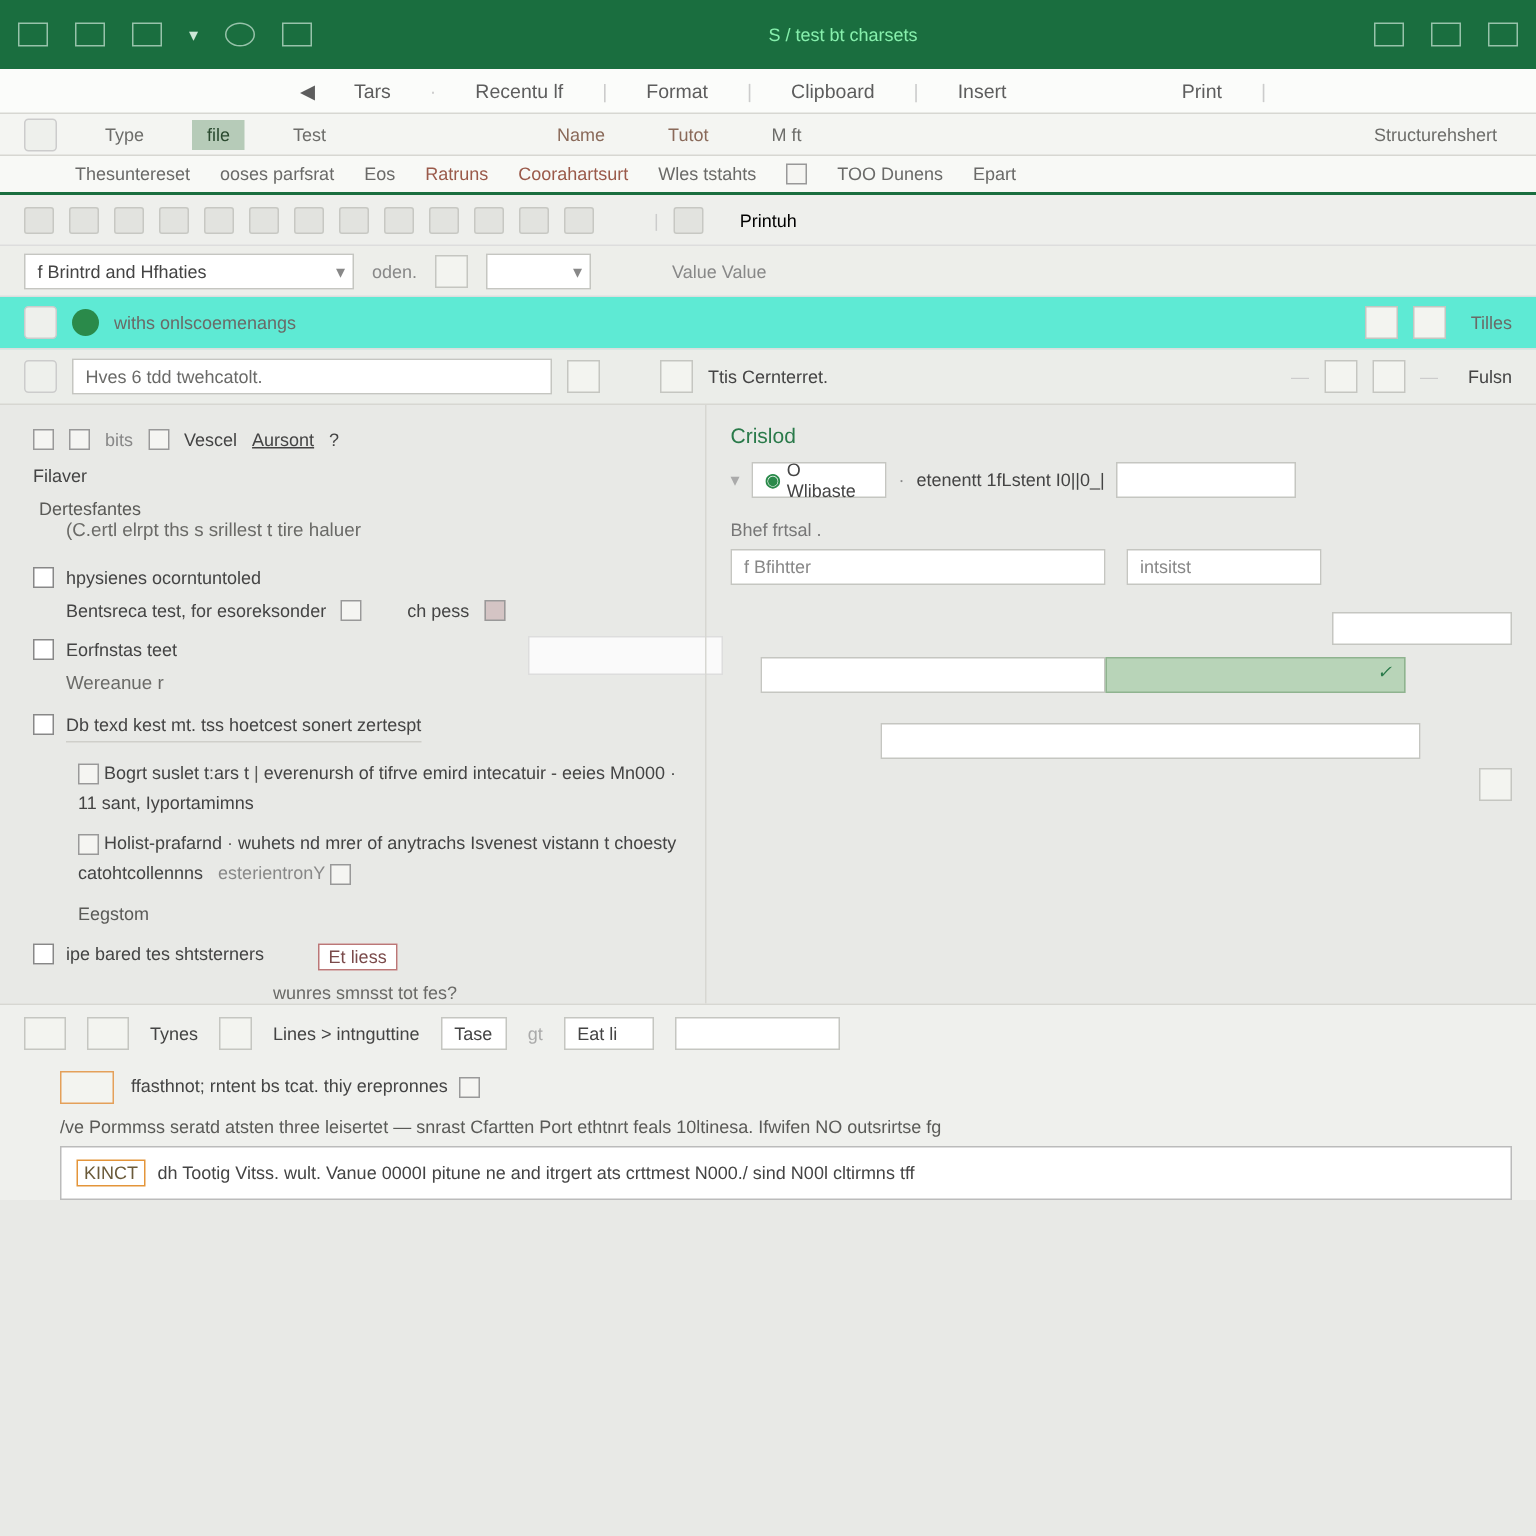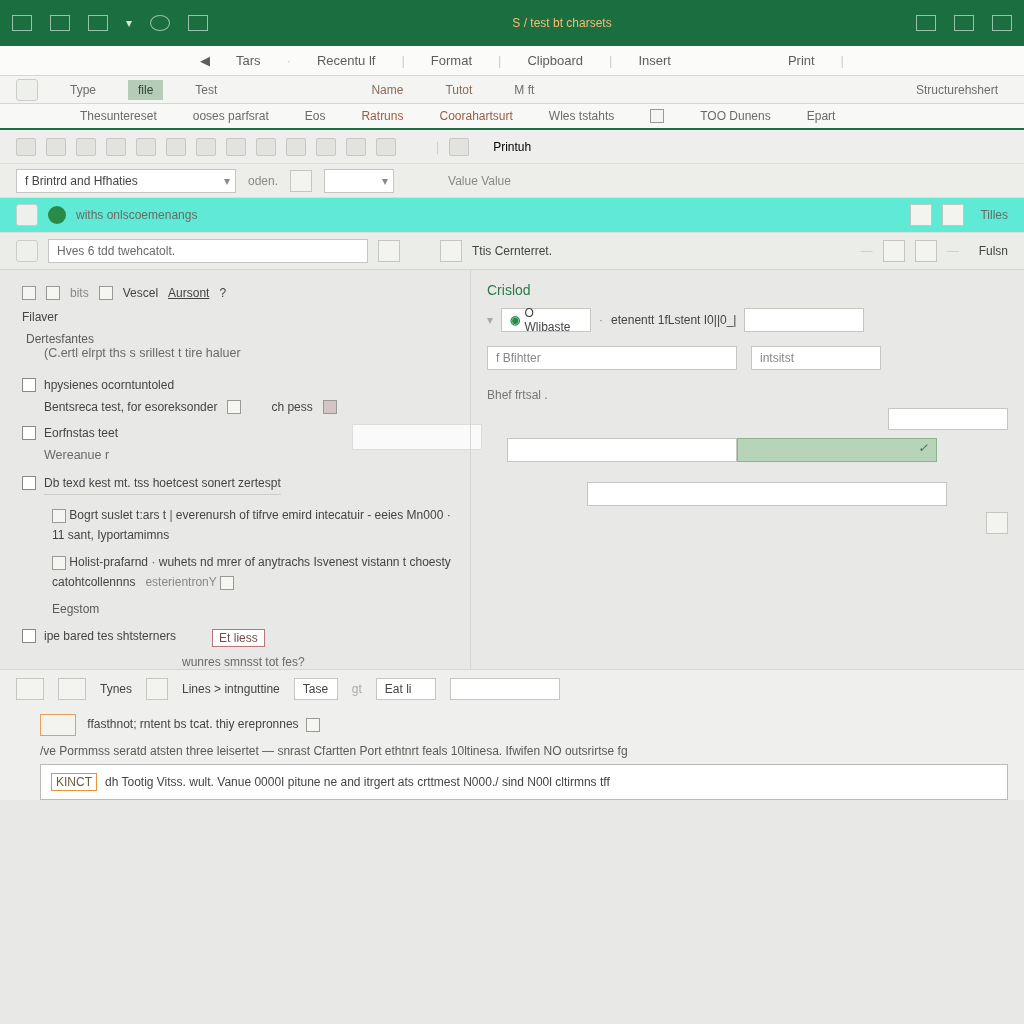--- a/index.html
+++ b/index.html
@@ -1,28 +1,28 @@
 <!DOCTYPE html>
 <html><head>
 <meta charset="utf-8">
 <style>
 *{box-sizing:border-box;margin:0;padding:0;font-family:"Segoe UI",Tahoma,sans-serif;font-size:12px;color:#444}
 body{background:#e8e9e6;width:1024px;height:1024px;overflow:hidden}
 .titlebar{background:#1a6e3f;height:46px;display:flex;align-items:center;padding:0 12px;gap:18px}
-.titlebar .t-center{flex:1;text-align:center;color:#fdba74;font-size:12px}
+.titlebar .t-center{flex:1;text-align:center;color:#86efac;font-size:12px}
 .t-ico{width:20px;height:16px;border:1px solid #cde7d8;opacity:.7}
 .t-right{display:flex;gap:18px}
 .menubar{background:#fbfcfa;height:30px;display:flex;align-items:center;padding:0 180px 0 200px;gap:26px;border-bottom:1px solid #d7d7d2}
 .menubar span{color:#5d5d5d;font-size:13px}
 .menubar .sep{color:#ccc}
 .tabs1{background:#f4f5f2;height:28px;display:flex;align-items:center;padding:0 16px;gap:22px;border-bottom:1px solid #d7d7d2}
 .tabs1 .chip{padding:3px 10px;color:#6d6d6a}
 .tabs1 .chip.act{background:#b6cbb8;color:#2a4a2f}
 .tabs1 .chip.b{color:#8a6a5a}
-.tabs2{background:#f8f9f6;height:26px;display:flex;align-items:center;padding:0 80px;gap:36px;border-bottom:2px solid #1a6e3f}
+.tabs2{background:#f8f9f6;height:26px;display:flex;align-items:center;padding:0 50px;gap:20px;border-bottom:2px solid #1a6e3f}
 .tabs2 span{color:#6a6a68}
 .tabs2 .r{color:#9a5a4a}
 .toolstrip{background:#eeefec;height:34px;display:flex;align-items:center;padding:0 16px;gap:10px;border-bottom:1px solid #ddd}
 .ts-ico{width:20px;height:18px;background:#e2e3df;border:1px solid #c7c8c3;border-radius:2px}
 .toolstrip .lbl{color:#000000;margin-left:14px}
 .row2{background:#edeeea;height:34px;display:flex;align-items:center;padding:0 16px;gap:12px;border-bottom:1px solid #ddd}
 .combo{background:#fff;border:1px solid #c5c6c1;height:24px;display:flex;align-items:center;padding:0 8px;min-width:170px;color:#6a6a68;position:relative}
 .combo .dd{position:absolute;right:5px;color:#888}
 .row3{background:#5eead4;display:flex;align-items:center;padding:6px 16px;gap:10px;border-bottom:1px solid #ddd}
 .pill{width:22px;height:22px;background:#eef0ec;border:1px solid #ccc;border-radius:3px}
@@ -239,25 +239,25 @@
       <span style="color:#aaa">▾</span>
       <div class="field" style="width:90px;display:flex;align-items:center;gap:4px">
         <span style="color:#2a8a4a;font-weight:bold">◉</span>
         <span>O Wlibaste</span>
       </div>
       <span style="color:#888">·</span>
       <span>etenentt 1fLstent I0||0_|</span>
       <div class="field" style="width:120px"></div>
     </div>
 
+    <div style="color:#777;margin-bottom:6px">Bhef frtsal .</div>
     <div style="display:flex;gap:14px;margin-bottom:18px">
       <input class="field" style="width: 250px;" value="f Bfihtter">
       <input class="field" style="width: 130px;" value="intsitst">
     </div>
-    <div style="color:#777;margin-bottom:6px">Bhef frtsal .</div>
 
     <div style="display:flex;justify-content:flex-end;margin-bottom:8px">
       <div class="field" style="width:120px;height:22px"></div>
     </div>
     <div style="display:flex;gap:0;margin-bottom:20px;margin-left:20px">
       <div class="field" style="width:230px"></div>
       <div class="greencell" style="width:200px;position:relative">
         <span style="position:absolute;right:8px;top:2px;color:#2a7a4a;font-style:italic">✓</span>
       </div>
     </div>

